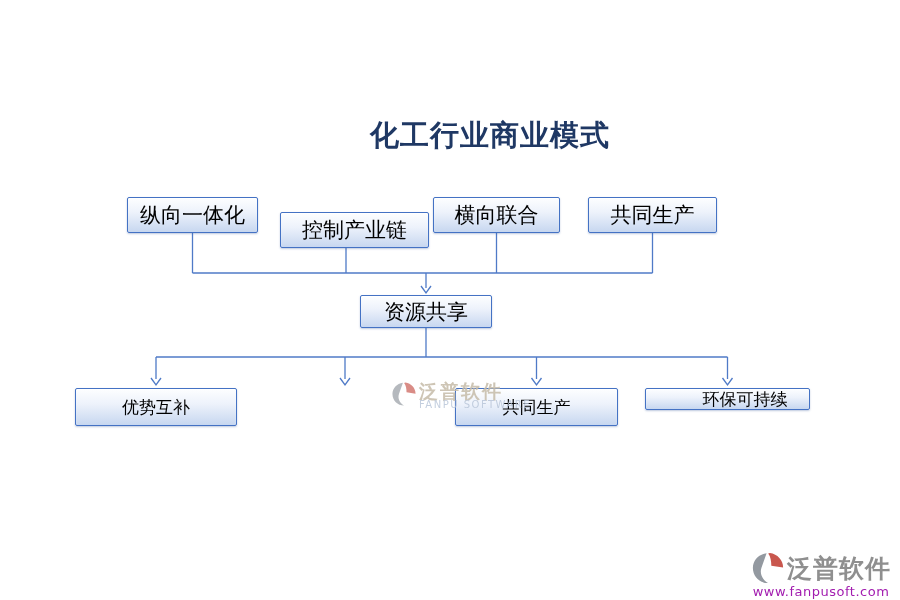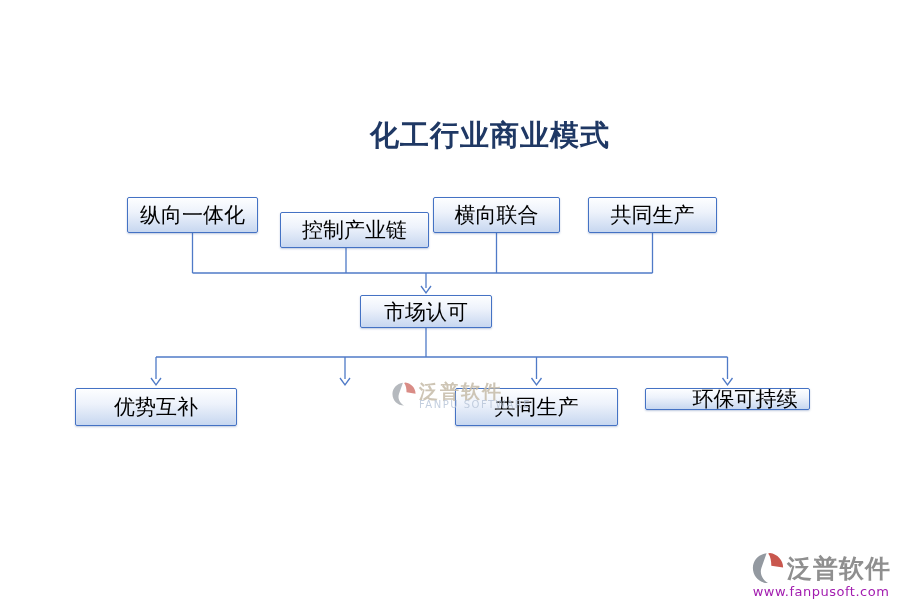--- a/index.html
+++ b/index.html
@@ -13,21 +13,21 @@
   }
   .node{
     position:absolute;box-sizing:border-box;
     border:1.6px solid #4472C4;border-radius:2px;
     background:linear-gradient(180deg,#fdfeff 0%,#edf2fb 42%,#c7d7f0 100%);
     box-shadow:inset 0 1px 1px rgba(255,255,255,.9),0 1px 2px rgba(70,100,160,.35);
     display:flex;align-items:center;justify-content:center;
     font-weight:normal;color:#000;white-space:nowrap;
   }
   .node.top, .node.mid{font-size:21px;}
-  .node.bot{font-size:21px;}
+  .node.bot{font-size:17px;}
   #connectors{position:absolute;left:0;top:0;}
   
   #wm-center{position:absolute;left:391px;top:381px;display:flex;align-items:flex-start;opacity:.85;pointer-events:none;}
   #wm-center .wm-txt{margin-left:2px;}
   #wm-center .wm-brand{font-size:19px;font-weight:bold;color:#c6bca9;letter-spacing:2px;line-height:20px;}
   #wm-center .wm-sub{font-size:10px;color:#b9c6d9;letter-spacing:1.5px;line-height:8px;}
   
   #wm-corner{position:absolute;left:751px;top:551px;pointer-events:none;}
   #wm-corner .row{display:flex;align-items:center;}
   #wm-corner .wm-brand{font-size:25px;font-weight:bold;color:#8f8f8f;letter-spacing:1px;margin-left:2px;}
@@ -56,21 +56,21 @@
       <path d="M531.5,378 L536.5,385 L541.5,378"></path>
       <path d="M722.5,378 L727.5,385 L732.5,378"></path>
     </g>
   </svg>
 
   <div class="node top" style="left:127px;top:197px;width:131px;height:36px;">纵向一体化</div>
   <div class="node top" style="left:280px;top:212px;width:149px;height:36px;">控制产业链</div>
   <div class="node top" style="left:588px;top:197px;width:129px;height:36px;">共同生产</div>
   <div class="node top" style="left:433px;top:197px;width:127px;height:36px;">横向联合</div>
 
-  <div class="node mid" style="left:360px;top:295px;width:132px;height:33px;">市场认可</div>
+  <div class="node mid" style="left:360px;top:295px;width:132px;height:33px;">资源共享</div>
 
   <div class="node bot" style="left:75px;top:388px;width:162px;height:38px;">优势互补</div>
   <div class="node bot" style="left:455px;top:388px;width:163px;height:38px;">共同生产</div>
   <div class="node bot" style="left:645px;top:388px;width:165px;height:22px;padding-left:35px;">环保可持续</div>
 
   <div id="wm-center">
     <svg width="26" height="26" viewBox="0 0 36 36" style="opacity:.8;">
       <path d="M18,34 C9,34 2,27 2,18 C2,10 8,3.5 16.5,2.3 L11,18 C9,24 12,30.5 18,34 Z" fill="#9399A0"></path>
       <path d="M20,2.2 C28,3.2 34,10 34,17.5 L21.5,15.5 C21.5,11 20.8,5.8 18.2,2.6 Z" fill="#C9574E"></path>
     </svg>

